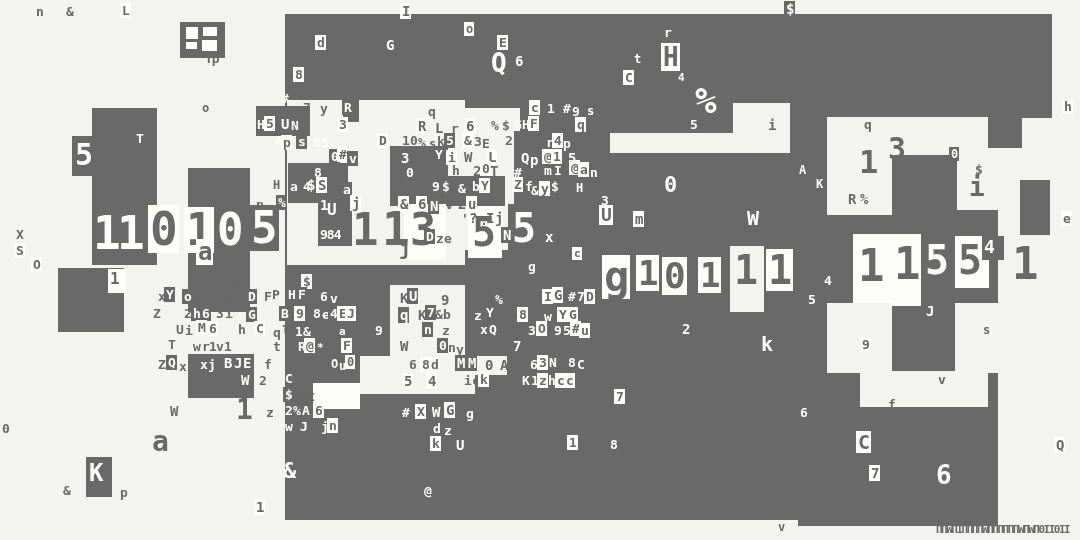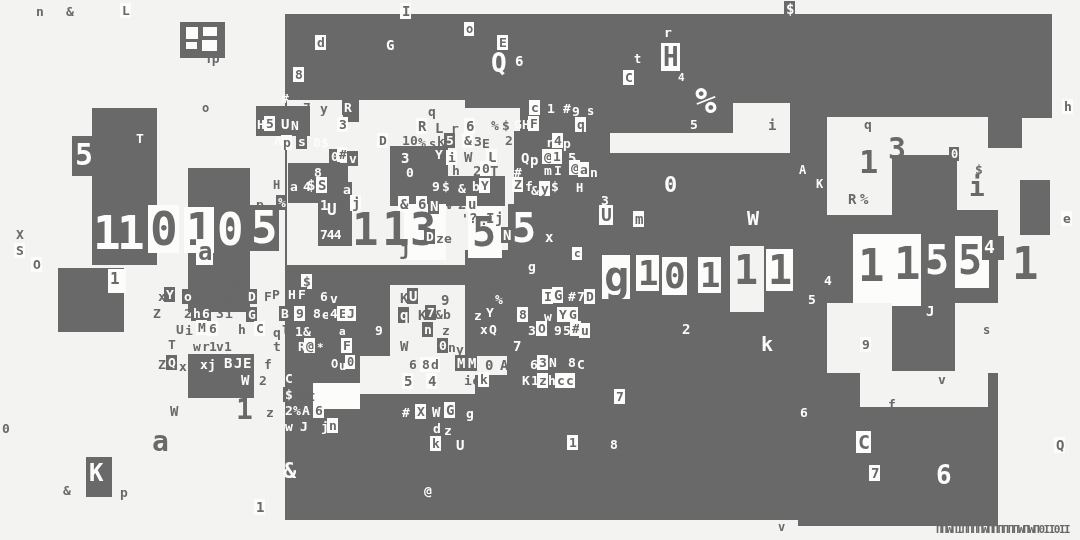--- a/index.html
+++ b/index.html
@@ -213,21 +213,21 @@
       <div class="gl d" style="left: 458px; top: 197px; font-size: 14px;">2</div>
       <div class="gl d bw" style="left: 468px; top: 197px; font-size: 14px;">u</div>
       <div class="gl w" style="left: 93px; top: 210px; font-size: 46px;">1</div>
       <div class="gl w" style="left: 117px; top: 210px; font-size: 46px;">1</div>
       <div class="gl d bw" style="left: 150px; top: 206px; font-size: 46px;">0</div>
       <div class="gl d bw" style="left: 186px; top: 208px; font-size: 44px;">1</div>
       <div class="gl d bw" style="left: 198px; top: 240px; font-size: 24px;">a</div>
       <div class="gl w" style="left: 217px; top: 208px; font-size: 44px;">0</div>
       <div class="gl w bg" style="left: 251px; top: 206px; font-size: 44px;">5</div>
       <div class="gl w" style="left: 327px; top: 202px; font-size: 16px;">U</div>
-      <div class="gl w" style="left: 320px; top: 228px; font-size: 13px;">744</div>
+      <div class="gl w" style="left: 320px; top: 228px; font-size: 13px;">984</div>
       <div class="gl d" style="left: 110px; top: 271px; font-size: 16px;">1</div>
       <div class="gl d" style="left: 352px; top: 208px; font-size: 44px;">1</div>
       <div class="gl d" style="left: 382px; top: 206px; font-size: 46px;">1</div>
       <div class="gl d" style="left: 399px; top: 238px; font-size: 20px;">j</div>
       <div class="gl d" style="left: 410px; top: 208px; font-size: 44px;">3</div>
       <div class="gl w bg" style="left: 426px; top: 230px; font-size: 13px;">D</div>
       <div class="gl d" style="left: 436px; top: 232px; font-size: 13px;">z</div>
       <div class="gl d" style="left: 444px; top: 232px; font-size: 13px;">e</div>
       <div class="gl d" style="left: 461px; top: 212px; font-size: 13px;">'</div>
       <div class="gl d" style="left: 469px; top: 211px; font-size: 14px;">?</div>

